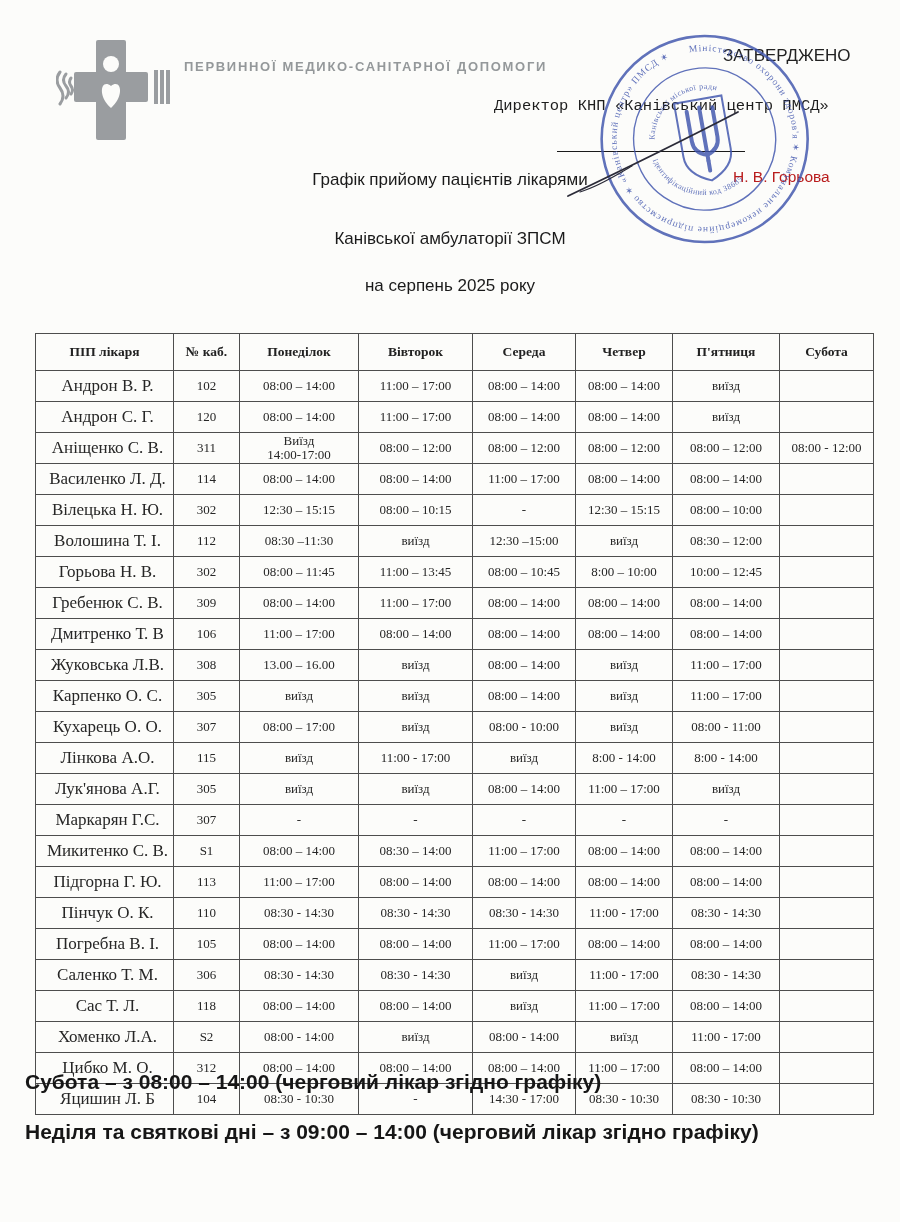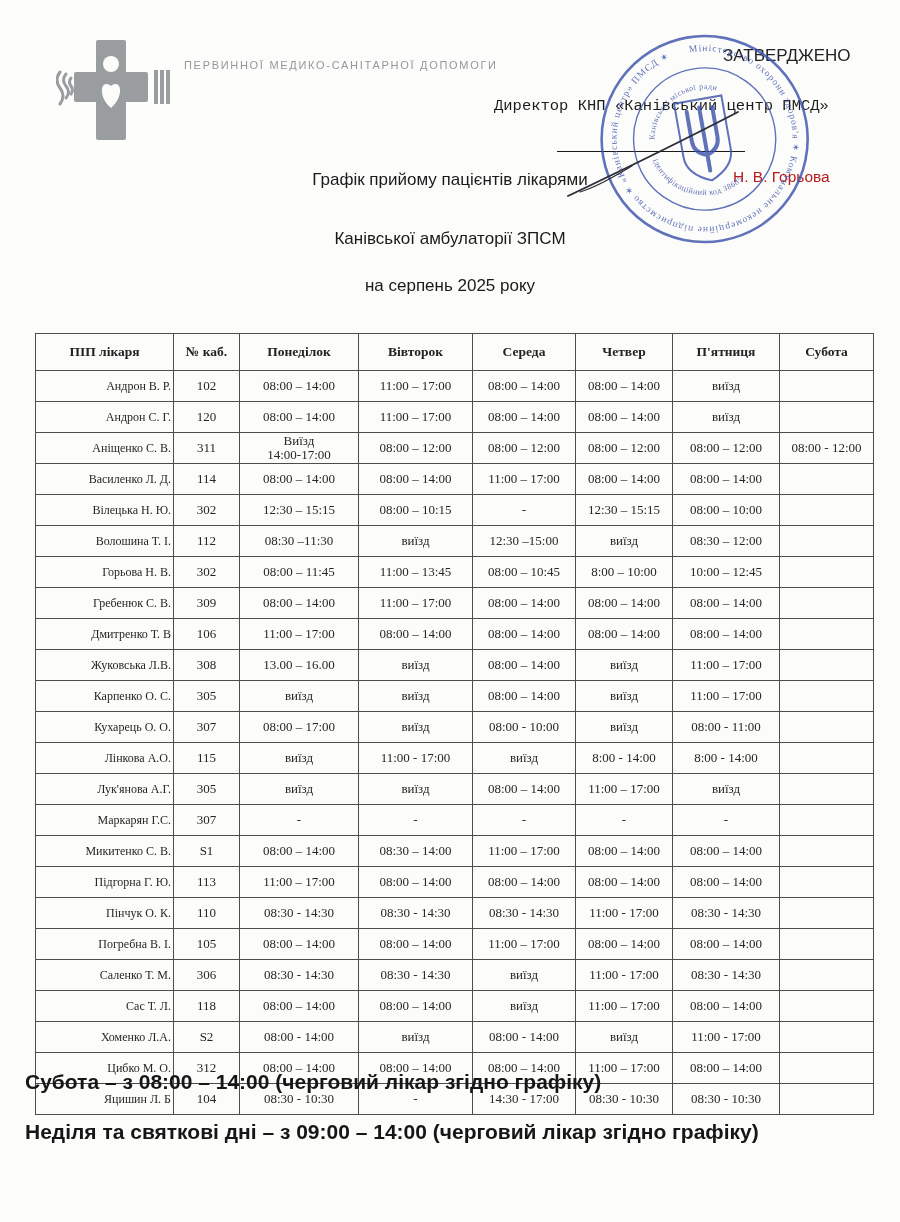--- a/index.html
+++ b/index.html
@@ -6,38 +6,38 @@
   .page{
     position:relative;width:900px;height:1222px;margin:0 auto;
     background:#fcfcfa;color:#1b1b1b;overflow:hidden;
     font-family:"Liberation Sans",sans-serif;
   }
   
   .logo{position:absolute;left:56px;top:36px;display:flex;align-items:flex-start;}
   .logo-icon{width:122px;height:110px;flex:0 0 auto;}
   .logo-text{margin-left:6px;padding-top:16px;}
   .logo-title{font-size:21px;font-weight:bold;letter-spacing:2.5px;color:#85898c;}
-  .logo-sub{font-size:11px;letter-spacing:1.7px;color:#94989a;margin-top:7px;font-weight:normal;}
+  .logo-sub{font-size:13px;letter-spacing:1.7px;color:#94989a;margin-top:7px;font-weight:bold;}
   
   .approved{position:absolute;left:723px;top:46px;font-size:17px;color:#222;}
   .director{position:absolute;left:494px;top:97px;width:390px;font-size:15.5px;color:#1d1d1d;font-family:Liberation Mono, monospace;}
   .sig-line{position:absolute;left:557px;top:151px;width:188px;border-top:1.5px solid #1a1a1a;height:0;}
   .signer{position:absolute;left:733px;top:132px;font-size:15.5px;color:#b91c1c;margin-top:36px;}
   .stamp{position:absolute;left:588px;top:22px;width:234px;height:238px;opacity:.82;transform:rotate(-10deg);}
   .signature-stroke{position:absolute;left:540px;top:100px;width:220px;height:110px;}
   
   .doc-title{position:absolute;left:0;width:900px;text-align:center;font-weight:normal;font-size:17px;color:#1a1a1a;}
   .t1{top:170px;} .t2{top:229px;} .t3{top:276px;}
   
   .tbl-wrap{position:absolute;left:35px;top:333px;width:838px;}
   table{border-collapse:collapse;table-layout:fixed;width:838px;font-family:"Liberation Serif",serif;}
   th,td{border:1px solid #4d4d4d;text-align:center;vertical-align:middle;padding:1px 2px;overflow:hidden;}
   th{font-size:13.5px;height:34px;font-weight:bold;color:#222;}
   td{font-size:13px;height:28px;line-height:14px;white-space:pre-line;color:#262626;}
-  td.c-name{text-align:right;padding-left:8px;font-size:12px;}
+  td.c-name{text-align:center;padding-left:8px;font-size:17px;}
   
   .note{position:absolute;left:25px;width:860px;font-size:21px;font-weight:bold;color:#161616;}
   .n1{top:1070px;} .n2{top:1120px;}
 </style>
 </head>
 <body>
 
 <div class="page">
 
   <div class="logo">

